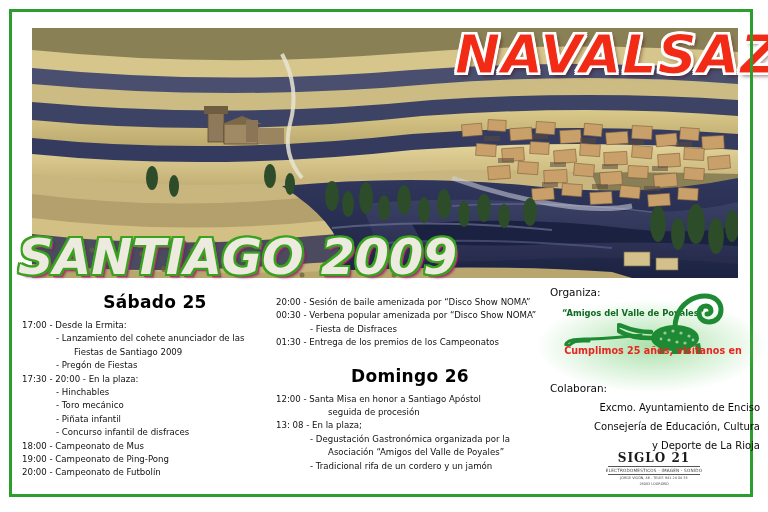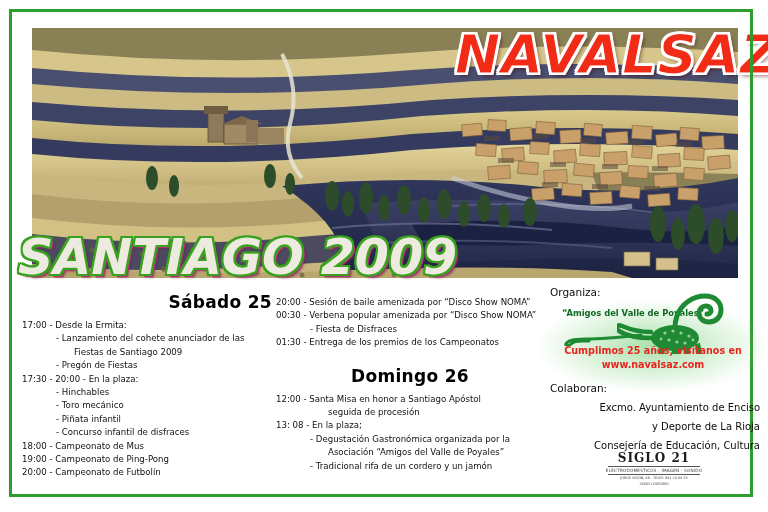--- a/index.html
+++ b/index.html
@@ -59,21 +59,21 @@
   
   .col{position:absolute;color:#111;}
   .col-left{left:22px;top:292px;width:250px;}
   .col-mid{left:276px;top:296px;width:268px;}
 
   .day-head{
     font-family:"DejaVu Sans", sans-serif;
     font-size:17px;font-weight:bold;color:#000;
     text-align:center;margin:0 0 7px 0;letter-spacing:.3px;
   }
-  .col-left .day-head{padding-left:16px;text-align:right;}
+  .col-left .day-head{padding-left:16px;text-align:center;}
   .ev{
     font-family:"DejaVu Sans", sans-serif;
     font-size:8.6px;line-height:13.4px;color:#111;
     white-space:nowrap;
   }
   .ev.i1{padding-left:34px;}
   .ev.i2{padding-left:52px;}
   .mid-block{margin:0;}
   .mid-gap{height:16px;}
 
@@ -391,28 +391,27 @@
   </div>
 
   <div class="tail">
     <svg width="80" height="16" viewBox="0 0 80 16">
       <path d="M78,5 C60,7 40,9 22,9 C12,9 4,11 3,14 C2,16 6,16 8,14 C11,10 18,11 26,11" fill="none" stroke="#1e8a33" stroke-width="3" stroke-linecap="round"></path>
     </svg>
   </div>
 
   <div class="cumplimos">
     <div>Cumplimos 25 años, visítanos en</div>
-    <div>www.navalsaz.com</div>
   </div>
 
   <div class="colaboran">Colaboran:</div>
   <div class="colab-list">
     <div>Excmo. Ayuntamiento de Enciso</div>
+    <div>Consejería de Educación, Cultura</div>
     <div>y Deporte de La Rioja</div>
-    <div>Consejería de Educación, Cultura</div>
   </div>
 
   <div class="sponsor">
     <div class="sp-name">SIGLO  21</div>
     <div class="sp-rule"></div>
     <div class="sp-sub">ELECTRODOMESTICOS - IMAGEN - SONIDO</div>
     <div class="sp-rule"></div>
     <div class="sp-addr">JORGE VIGÓN, 46 - TELEF. 941 24 04 35</div>
     <div class="sp-addr">26003 LOGROÑO</div>
   </div>

